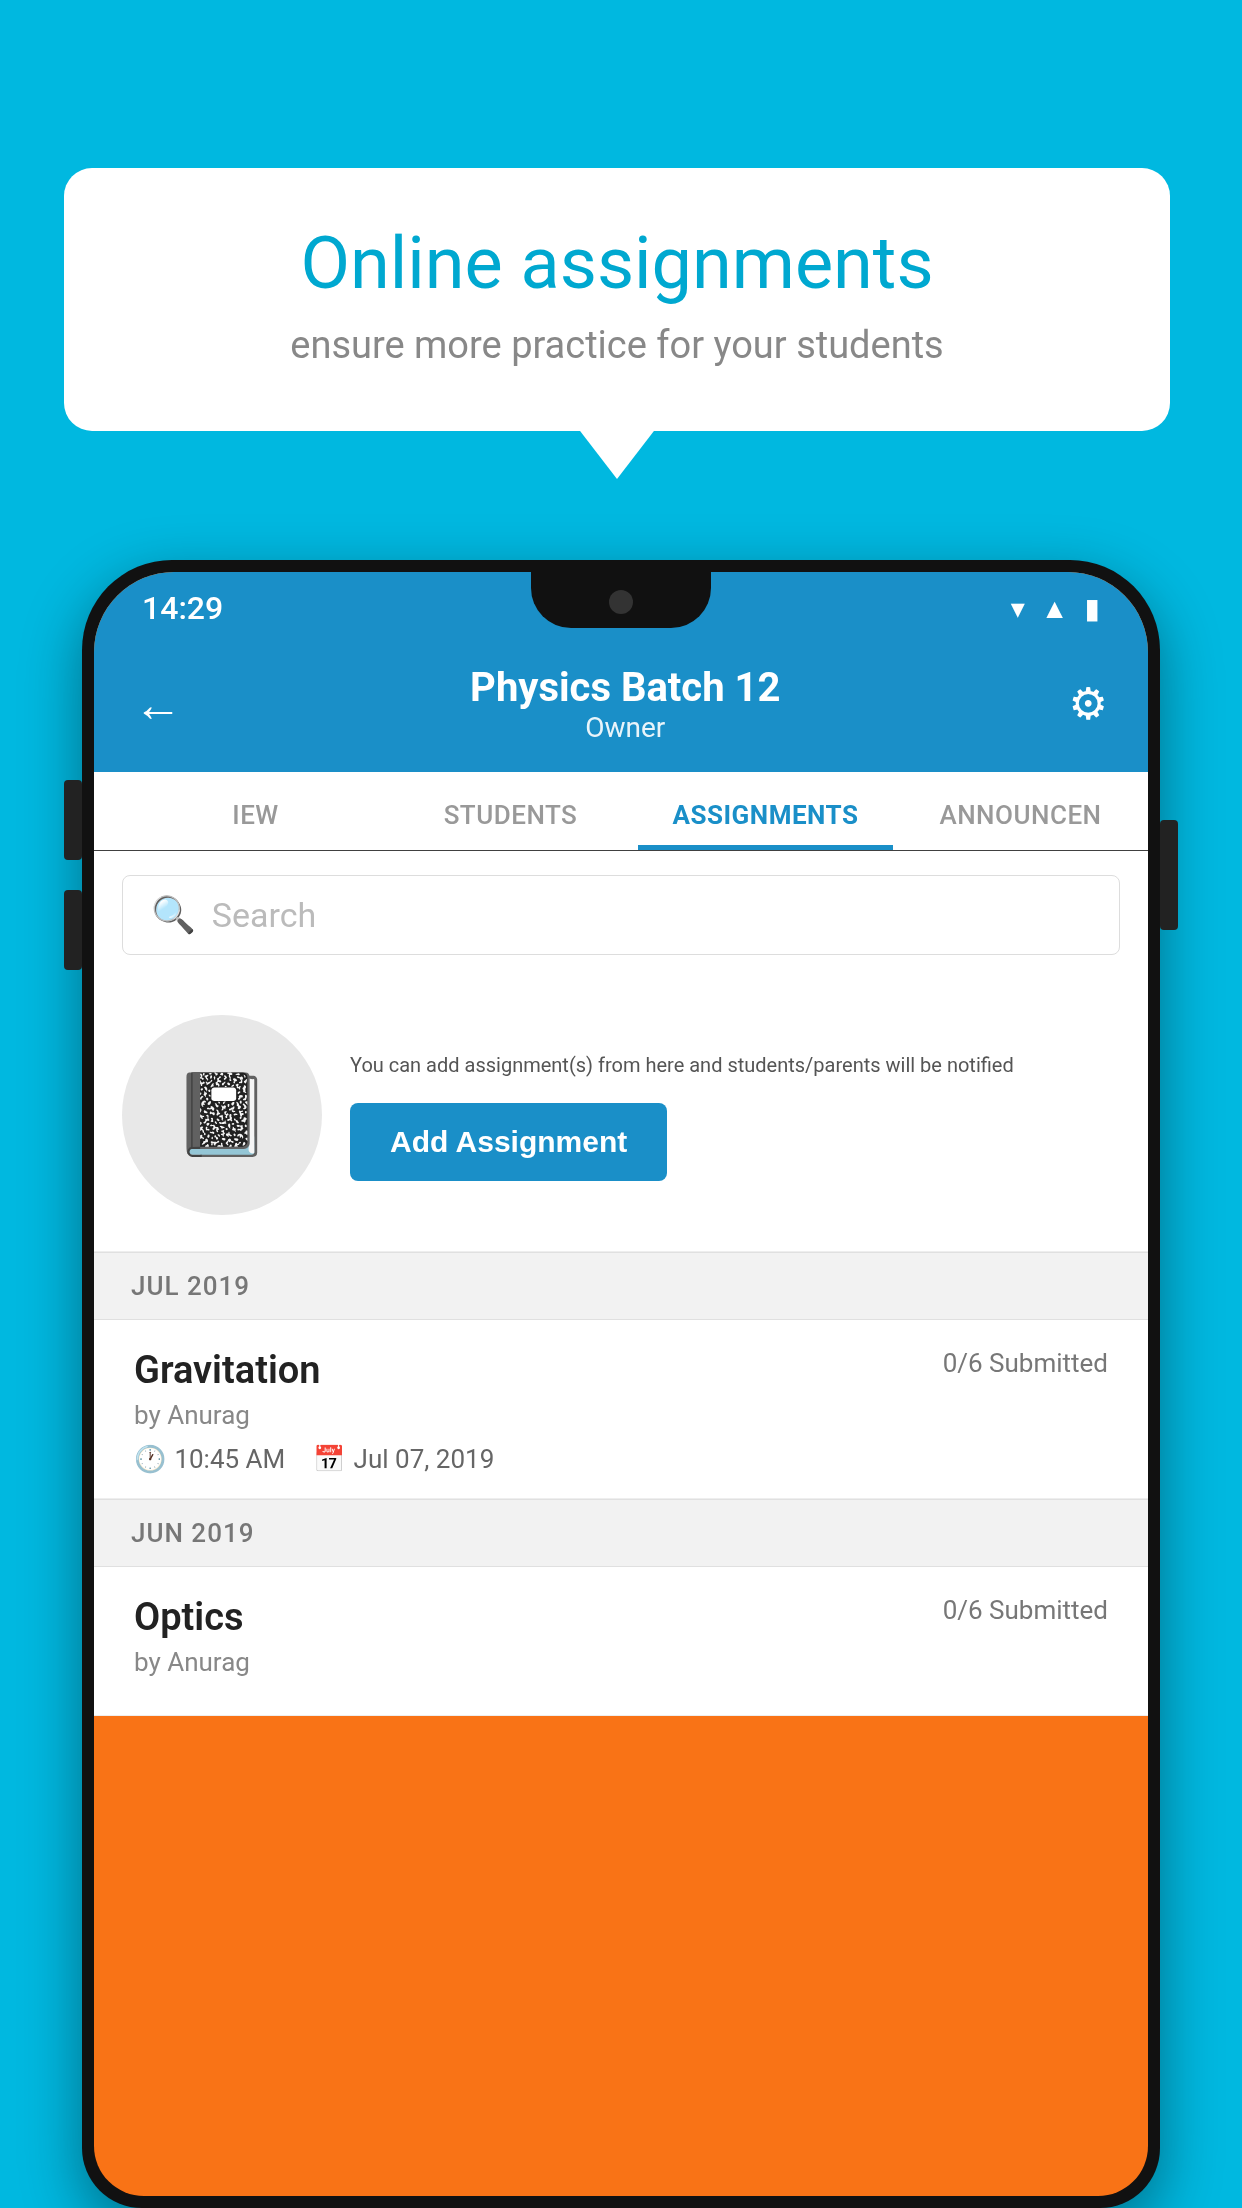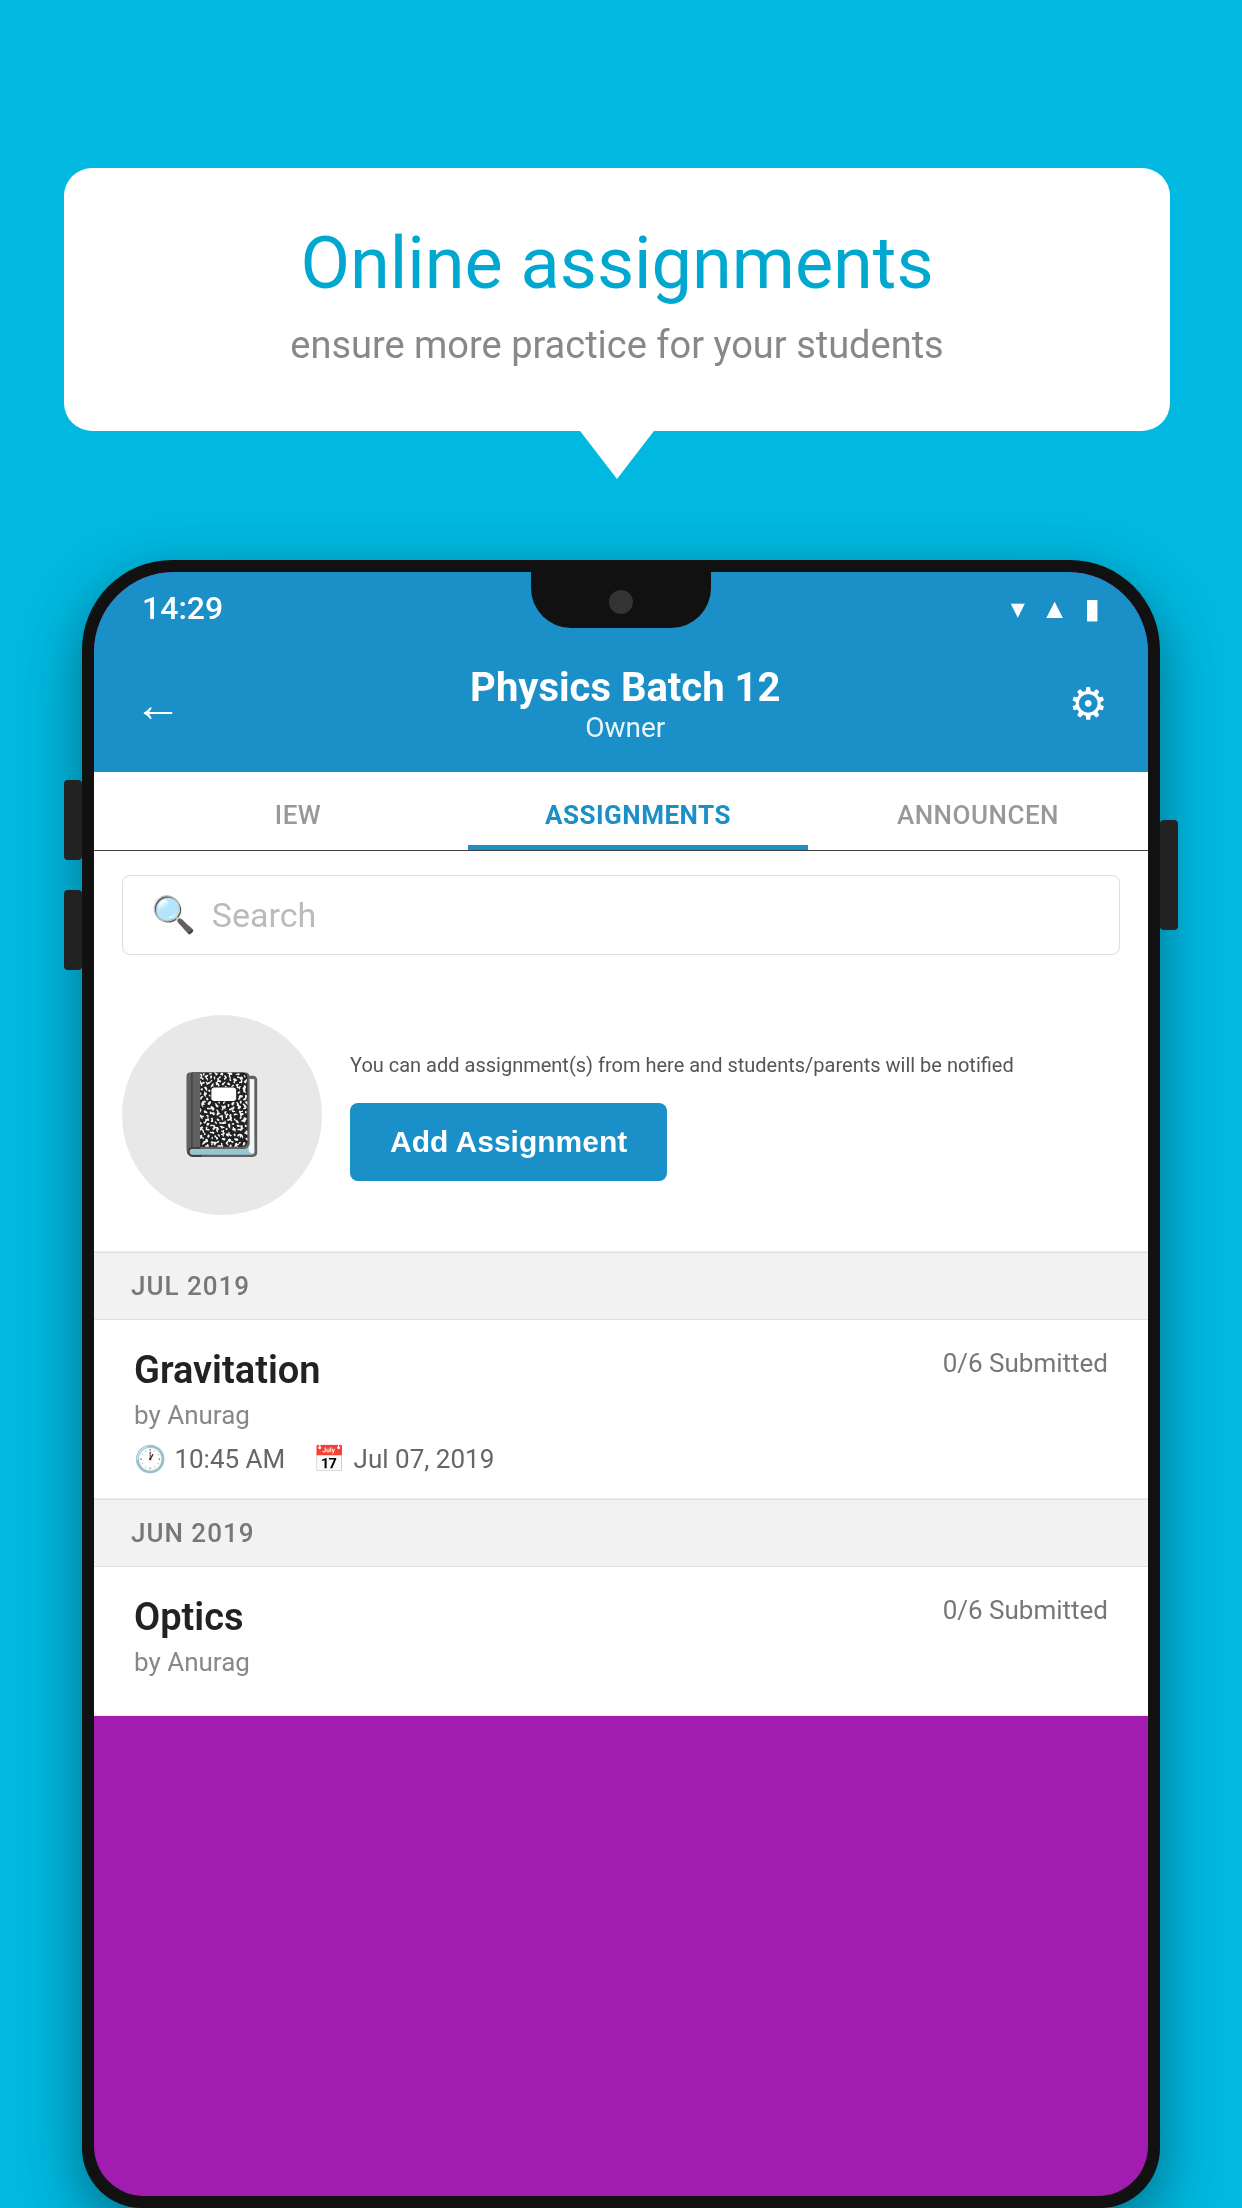--- a/index.html
+++ b/index.html
@@ -58,21 +58,21 @@
       bottom: 0;
       background: #111;
       border-radius: 90px 90px 60px 60px;
       padding: 12px;
       box-shadow: 0 20px 60px rgba(0,0,0,0.4);
     }
 
     .phone-inner {
       width: 100%;
       height: 100%;
-      background: #a21caf;
+      background: #f97316;
       border-radius: 80px 80px 50px 50px;
       overflow: hidden;
       position: relative;
     }
 
     
     .notch {
       position: absolute;
       top: 0;
       left: 50%;
@@ -367,20 +367,23 @@
       <div class="header-title-block">
         <div class="header-title">Physics Batch 12</div>
         <div class="header-subtitle">Owner</div>
       </div>
       <span class="settings-btn">⚙</span>
     </div>
 
     <div class="tab-bar">
       <div class="tab-item">
         <span>IEW</span>
+      </div>
+      <div class="tab-item">
+        <span>STUDENTS</span>
       </div>
       <div class="tab-item active">
         <span>ASSIGNMENTS</span>
       </div>
       <div class="tab-item">
         <span>ANNOUNCEN</span>
       </div>
     </div>
 
     <div class="search-container">

